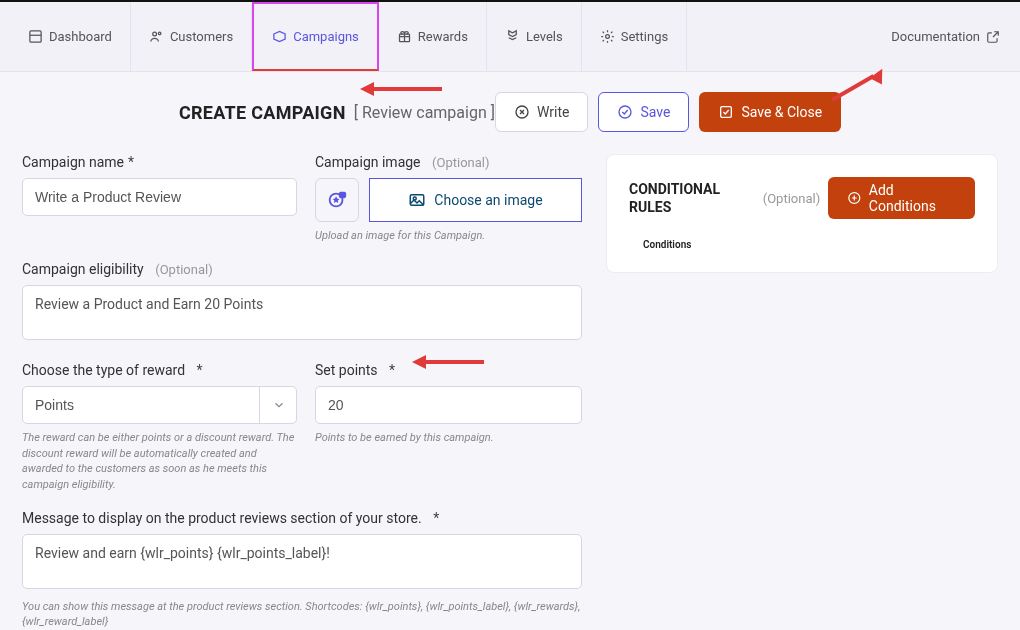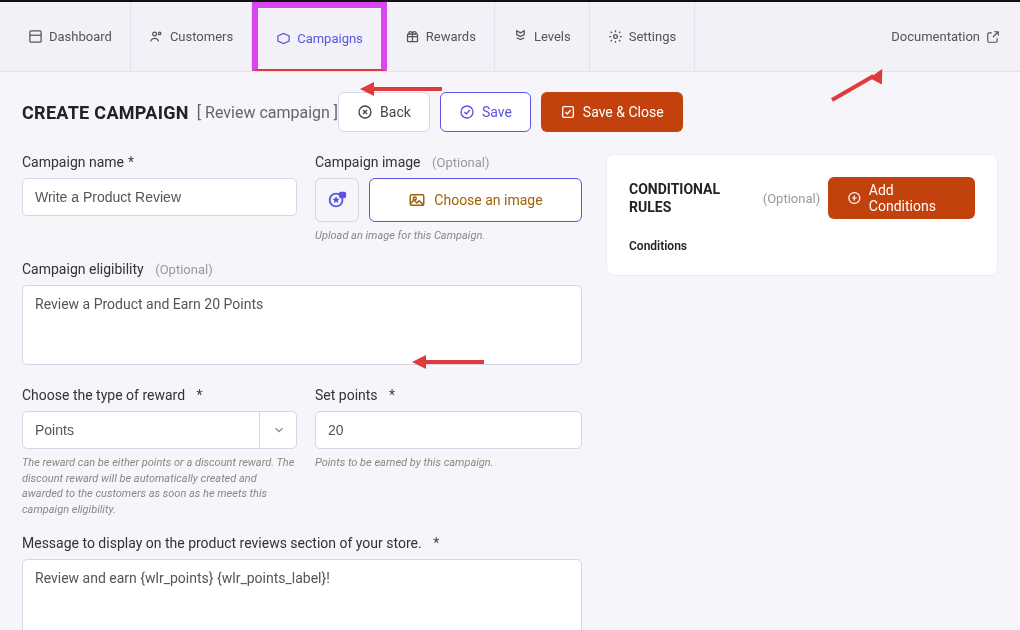--- a/index.html
+++ b/index.html
@@ -1,54 +1,54 @@
 <!DOCTYPE html>
 <html><head>
 <meta charset="utf-8">
 <style>
   * { box-sizing: border-box; margin: 0; padding: 0; }
   body { font-family: -apple-system, BlinkMacSystemFont, "Segoe UI", Roboto, Arial, sans-serif; background: #f5f5fa; color: #333; width: 1020px; height: 630px; overflow: hidden; position: relative; }
   .topbar { height: 72px; background: #f1f1f7; border-bottom: 1px solid #e3e3ee; display: flex; align-items: stretch; padding: 0 10px; border-top: 2px solid #111; }
   .nav-item { display: flex; align-items: center; gap: 6px; padding: 0 18px; font-size: 13px; color: #555; cursor: pointer; border-right: 1px solid #e3e3ee; }
-  .nav-item.active { color: #5b55e0; border: 6px solid #d946ef; border-bottom: 2px solid #e03a3a; }
+  .nav-item.active { color: #5b55e0; border: 2px solid #d946ef; border-bottom: 2px solid #e03a3a; }
   .nav-item svg { width: 15px; height: 15px; }
   .nav-spacer { flex: 1; }
   .nav-doc { display: flex; align-items: center; gap: 6px; padding: 0 10px; font-size: 13px; color: #555; cursor: pointer; }
   .content { display: flex; padding: 20px 22px; gap: 20px; }
   .left { flex: 0 0 560px; }
   .right { flex: 1; }
-  .header-row { display: flex; align-items: center; justify-content: flex-start; margin-bottom: 22px; }
+  .header-row { display: flex; align-items: center; justify-content: center; margin-bottom: 22px; }
   .title-wrap { display: flex; align-items: center; gap: 8px; }
   .page-title { font-size: 18px; font-weight: 700; color: #222; letter-spacing: .3px; }
   .subtitle { font-size: 16px; color: #666; font-weight: 400; }
   .actions { display: flex; gap: 10px; }
   .btn { display: inline-flex; align-items: center; gap: 7px; height: 40px; padding: 0 18px; border-radius: 6px; font-size: 14px; cursor: pointer; border: 1px solid transparent; }
   .btn-outline { background: #fff; border: 1px solid #d6d6e6; color: #444; }
   .btn-outline-primary { background: #fff; border: 1px solid #5b55e0; color: #5b55e0; }
   .btn-primary { background: #c2410c; color: #fff; }
   .btn svg { width: 16px; height: 16px; }
   .form-row { display: flex; gap: 18px; margin-bottom: 18px; }
   .form-col { flex: 1; }
   .label { font-size: 14px; color: #333; margin-bottom: 8px; display: flex; align-items: center; gap: 4px; }
   .req { color: #444; }
   .optional { color: #999; font-size: 13px; font-weight: 400; text-align: right; }
   .input, .textarea, .select { width: 100%; border: 1px solid #d6d6e6; border-radius: 5px; padding: 10px 12px; font-size: 14px; color: #555; background: #fff; }
-  .textarea { height: 80px; resize: none; font-family: inherit; }
+  .textarea { height: 55px; resize: none; font-family: inherit; }
   .select-wrap { position: relative; }
   .select { appearance: none; padding-right: 36px; }
   .chev { position: absolute; right: 0; top: 0; height: 100%; width: 38px; display: flex; align-items: center; justify-content: center; border-left: 1px solid #d6d6e6; pointer-events: none; }
   .hint { font-size: 11px; color: #888; font-style: italic; margin-top: 6px; line-height: 1.4; }
   .image-chooser { display: flex; gap: 10px; align-items: flex-start; }
   .thumb { width: 44px; height: 44px; border: 1px solid #d6d6e6; border-radius: 6px; display: flex; align-items: center; justify-content: center; color: #5b55e0; }
-  .choose-btn { flex: 1; height: 44px; border: 1px solid #5b55e0; border-radius: 6px; display: flex; align-items: center; justify-content: center; gap: 8px; color: #a16207; font-size: 14px; cursor: pointer; background: #fff; }
+  .choose-btn { flex: 1; height: 44px; border: 1px solid #5b55e0; border-radius: 0; display: flex; align-items: center; justify-content: center; gap: 8px; color: #0c4a6e; font-size: 14px; cursor: pointer; background: #fff; }
   .panel { background: #fff; border: 1px solid #ececf4; border-radius: 8px; padding: 22px; }
   .cond-header { display: flex; align-items: center; justify-content: space-between; margin-bottom: 20px; gap: 8px; }
   .cond-title { font-size: 14px; font-weight: 700; color: #222; line-height: 1.3; }
   .cond-sub { display: flex; align-items: center; justify-content: space-between; }
-  .cond-label { font-size: 12px; font-weight: 600; color: #222; }
+  .cond-label { font-size: 10px; font-weight: 600; color: #222; margin-left: 14px; }
   .radio-group { display: flex; gap: 16px; align-items: center; font-size: 13px; }
   .radio { display: inline-flex; align-items: center; gap: 5px; cursor: pointer; }
   .radio-circle { width: 15px; height: 15px; border-radius: 50%; border: 2px solid #888; display: inline-flex; align-items: center; justify-content: center; }
   .radio.active .radio-circle { border-color: #5b55e0; }
   .radio.active .radio-dot { width: 7px; height: 7px; border-radius: 50%; background: #5b55e0; }
   .radio.active span.rlbl { color: #5b55e0; font-weight: 600; }
   
   .arrow { position: absolute; pointer-events: none; }
   .arrow-line { background: #e03a3a; height: 4px; position: absolute; }
   .arrow-head { width: 0; height: 0; border-top: 7px solid transparent; border-bottom: 7px solid transparent; border-right: 14px solid #e03a3a; position: absolute; }
@@ -113,21 +113,21 @@
       <div class="title-wrap">
         <span class="page-title">CREATE CAMPAIGN</span>
         <span class="subtitle">[ Review campaign ]</span>
       </div>
       <div class="actions">
         <div class="btn btn-outline">
           <svg viewBox="0 0 24 24" fill="none" stroke="currentColor" stroke-width="2">
               <circle cx="12" cy="12" r="9"></circle>
               <path d="M9 9l6 6M15 9l-6 6"></path>
             </svg>
-          <span>Back</span>
+          <span>Write</span>
         </div>
         <div class="btn btn-outline-primary">
           <svg viewBox="0 0 24 24" fill="none" stroke="currentColor" stroke-width="2">
               <circle cx="12" cy="12" r="9"></circle>
               <path d="M8 12l3 3 5-6"></path>
             </svg>
           <span>Save</span>
         </div>
         <div class="btn btn-primary">
           <svg viewBox="0 0 24 24" fill="none" stroke="currentColor" stroke-width="2">

